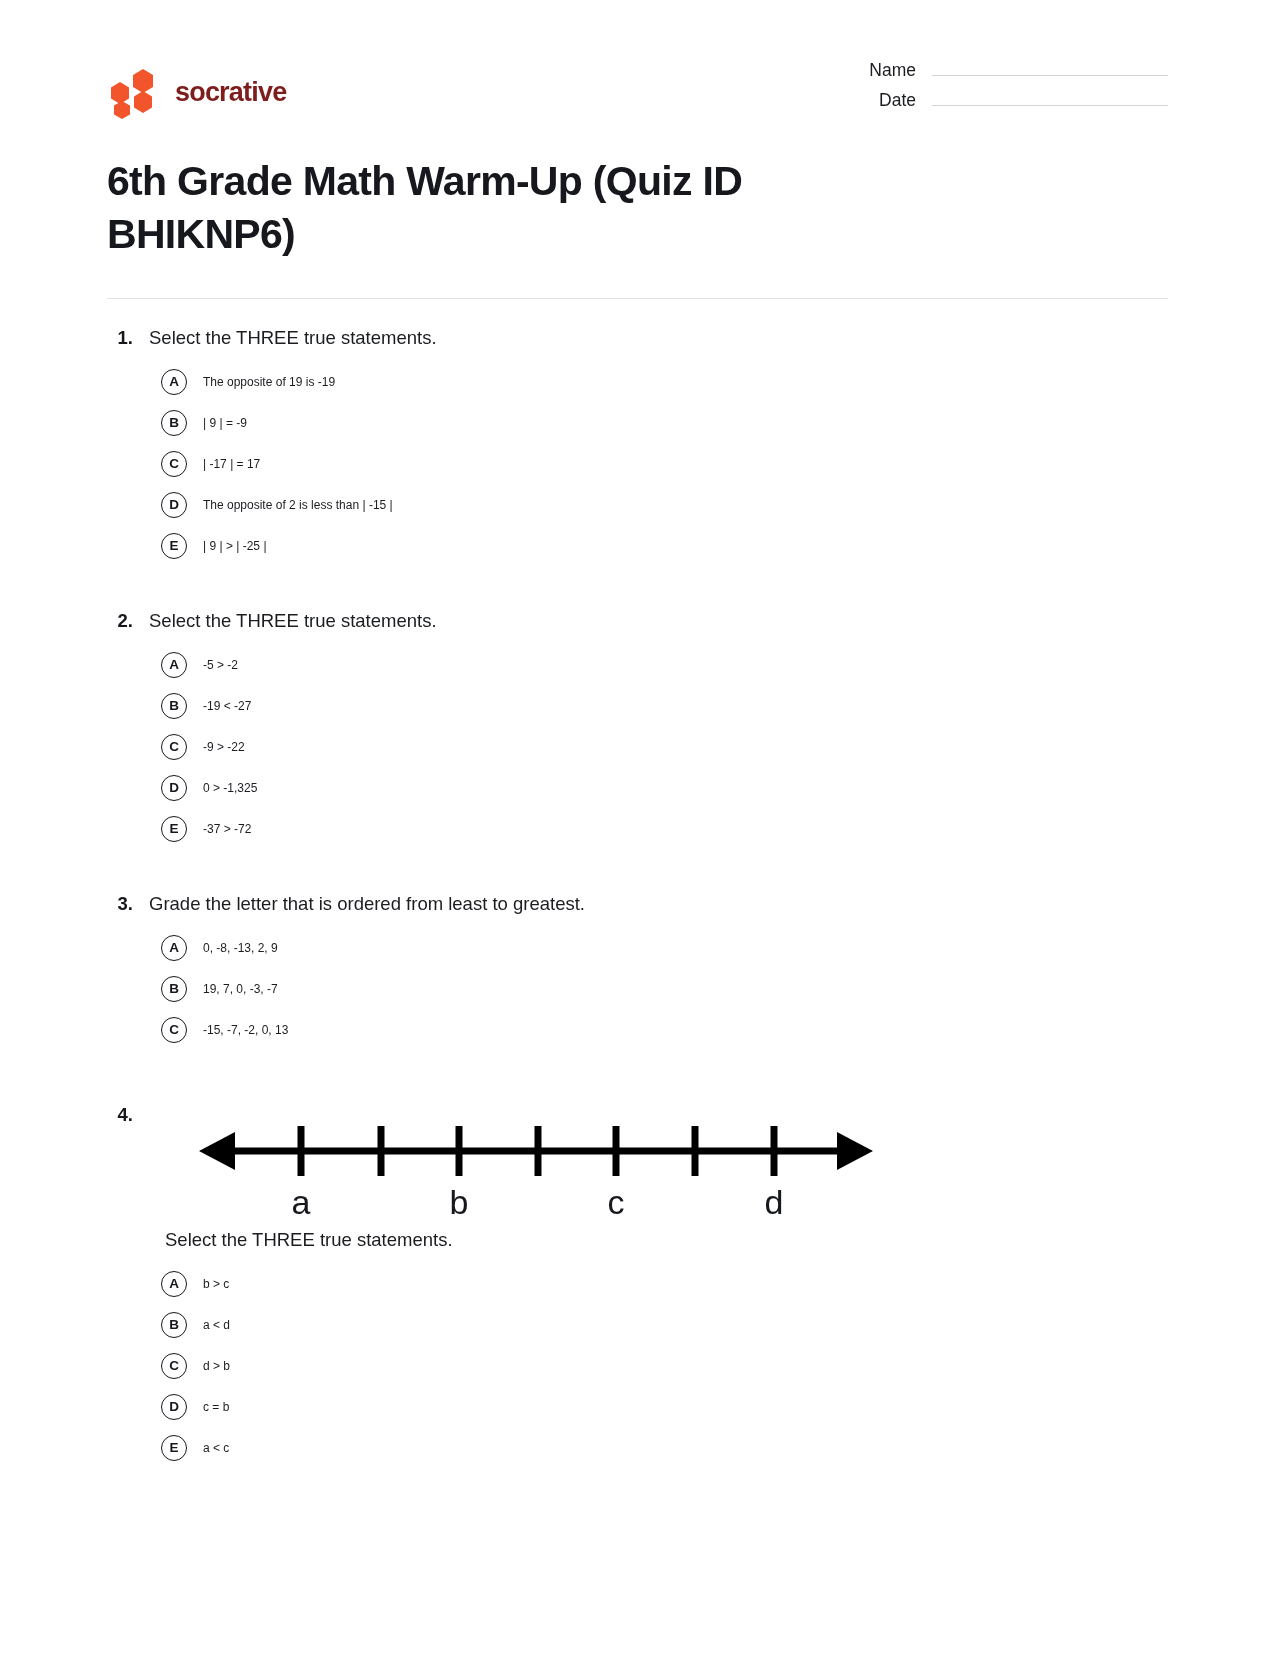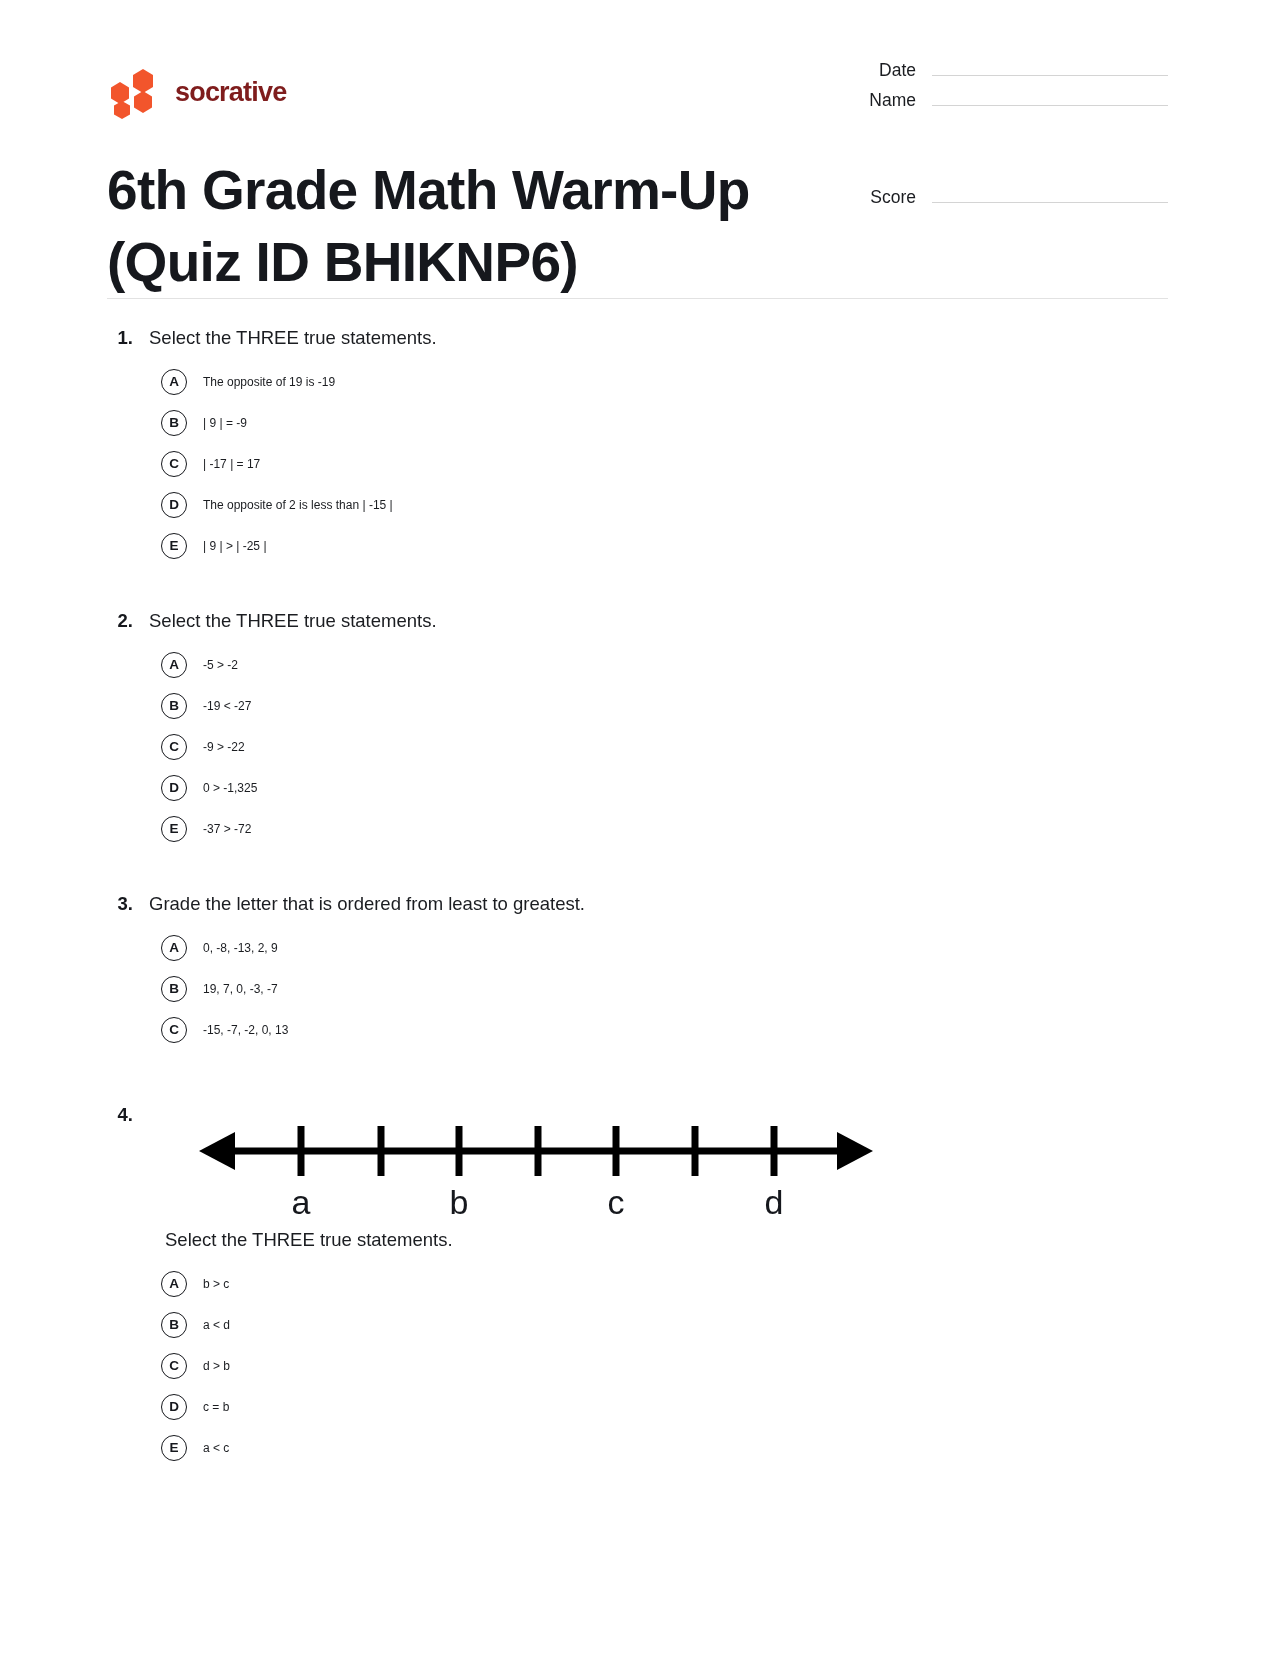--- a/index.html
+++ b/index.html
@@ -51,21 +51,21 @@
     letter-spacing: -0.8px;
     color: #7f1d1d;
     line-height: 1;
   }
 
   .title {
     position: absolute;
     left: 0;
     top: 100px;
     width: 730px;
-    font-size: 55px;
+    font-size: 41px;
     font-weight: 700;
     line-height: 1.30;
     letter-spacing: -0.7px;
     color: #16181d;
   }
 
   .meta {
     position: absolute;
     right: 0;
     top: 0;
@@ -193,32 +193,28 @@
           <polygon points="15,36 23,40.5 23,49.5 15,54 7,49.5 7,40.5" fill="#f2552c"></polygon>
         </svg>
       </div>
       <div class="brand-name">socrative</div>
     </div>
 
     <div class="title">6th Grade Math Warm-Up (Quiz ID BHIKNP6)</div>
 
     <div class="meta">
       <div class="meta-row">
+        <div class="meta-label">Name</div>
+        <div class="meta-line"></div>
+      </div>
+      <div class="meta-row">
         <div class="meta-label">Date</div>
         <div class="meta-line"></div>
       </div>
-      <div class="meta-row">
-        <div class="meta-label">Name</div>
-        <div class="meta-line"></div>
-      </div>
       <div class="meta-gap"></div>
-      <div class="meta-row">
-        <div class="meta-label">Score</div>
-        <div class="meta-line"></div>
-      </div>
     </div>
 
   </div>
 
   <div class="rule"></div>
 
   <div class="questions">
 
     <div class="question">
       <div class="q-head">

